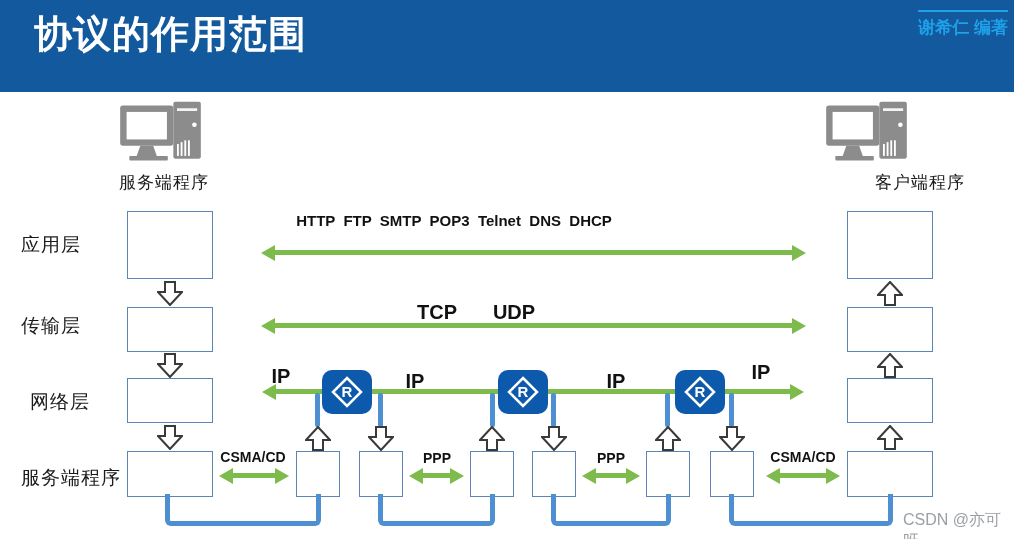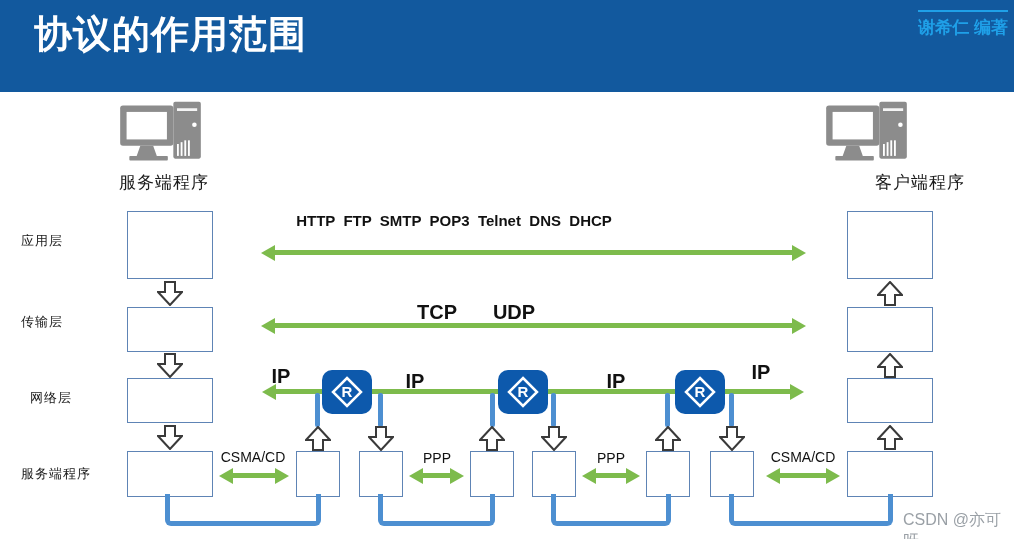--- a/index.html
+++ b/index.html
@@ -13,33 +13,33 @@
   
   .banner{left:0;top:0;width:1014px;height:92px;background:var(--banner);}
   .slide-title{left:34px;top:9px;color:#fff;font-size:38px;font-weight:bold;letter-spacing:1px;font-family:Liberation Serif, serif;}
   .rightblk{right:6px;top:7px;text-align:right;}
   .book{color:var(--accent_blue);font-size:26px;font-weight:bold;white-space:nowrap;}
   .book-line{height:2px;background:var(--accent_blue);margin-top:3px;}
   .author{color:var(--accent_blue);font-size:17px;font-weight:bold;margin-top:4px;}
   
   .cn{font-family:"Liberation Serif", serif;color:#1a1a1a;}
   .ep-label{font-size:17px;letter-spacing:1px;font-family:Liberation Mono, monospace;}
-  .layer-label{font-size:13px;letter-spacing:1px;text-align:center;}
+  .layer-label{font-size:19px;letter-spacing:1px;text-align:center;}
   
   .box{border:1.5px solid var(--box_border);background:#fff;box-sizing:border-box;}
   
   .garrow{height:5px;background:var(--green);}
   .garrow::before{content:'';position:absolute;left:-14px;top:-5px;width:0;height:0;
     border-style:solid;border-width:8px 14px 8px 0;border-color:transparent var(--green) transparent transparent;}
   .garrow::after{content:'';position:absolute;right:-14px;top:-5px;width:0;height:0;
     border-style:solid;border-width:8px 0 8px 14px;border-color:transparent transparent transparent var(--green);}
   
   .ptxt{font-size:20px;font-weight:700;color:#111;}
   .apps{font-size:15px;font-weight:600;color:#111;white-space:pre;}
-  .ltxt{font-size:14px;font-weight:normal;color:#111;}
+  .ltxt{font-size:14px;font-weight:bold;color:#111;}
   
   .vline{width:5px;background:var(--line_blue);border-radius:2px;}
   .ucon{border:5px solid var(--line_blue);border-top:none;box-sizing:border-box;
         border-bottom-left-radius:6px;border-bottom-right-radius:6px;background:transparent;}
   .wm{font-size:16px;color:#9aa0a6;}
 </style>
 </head>
 <body>
 
 <svg width="0" height="0" style="position:absolute">

